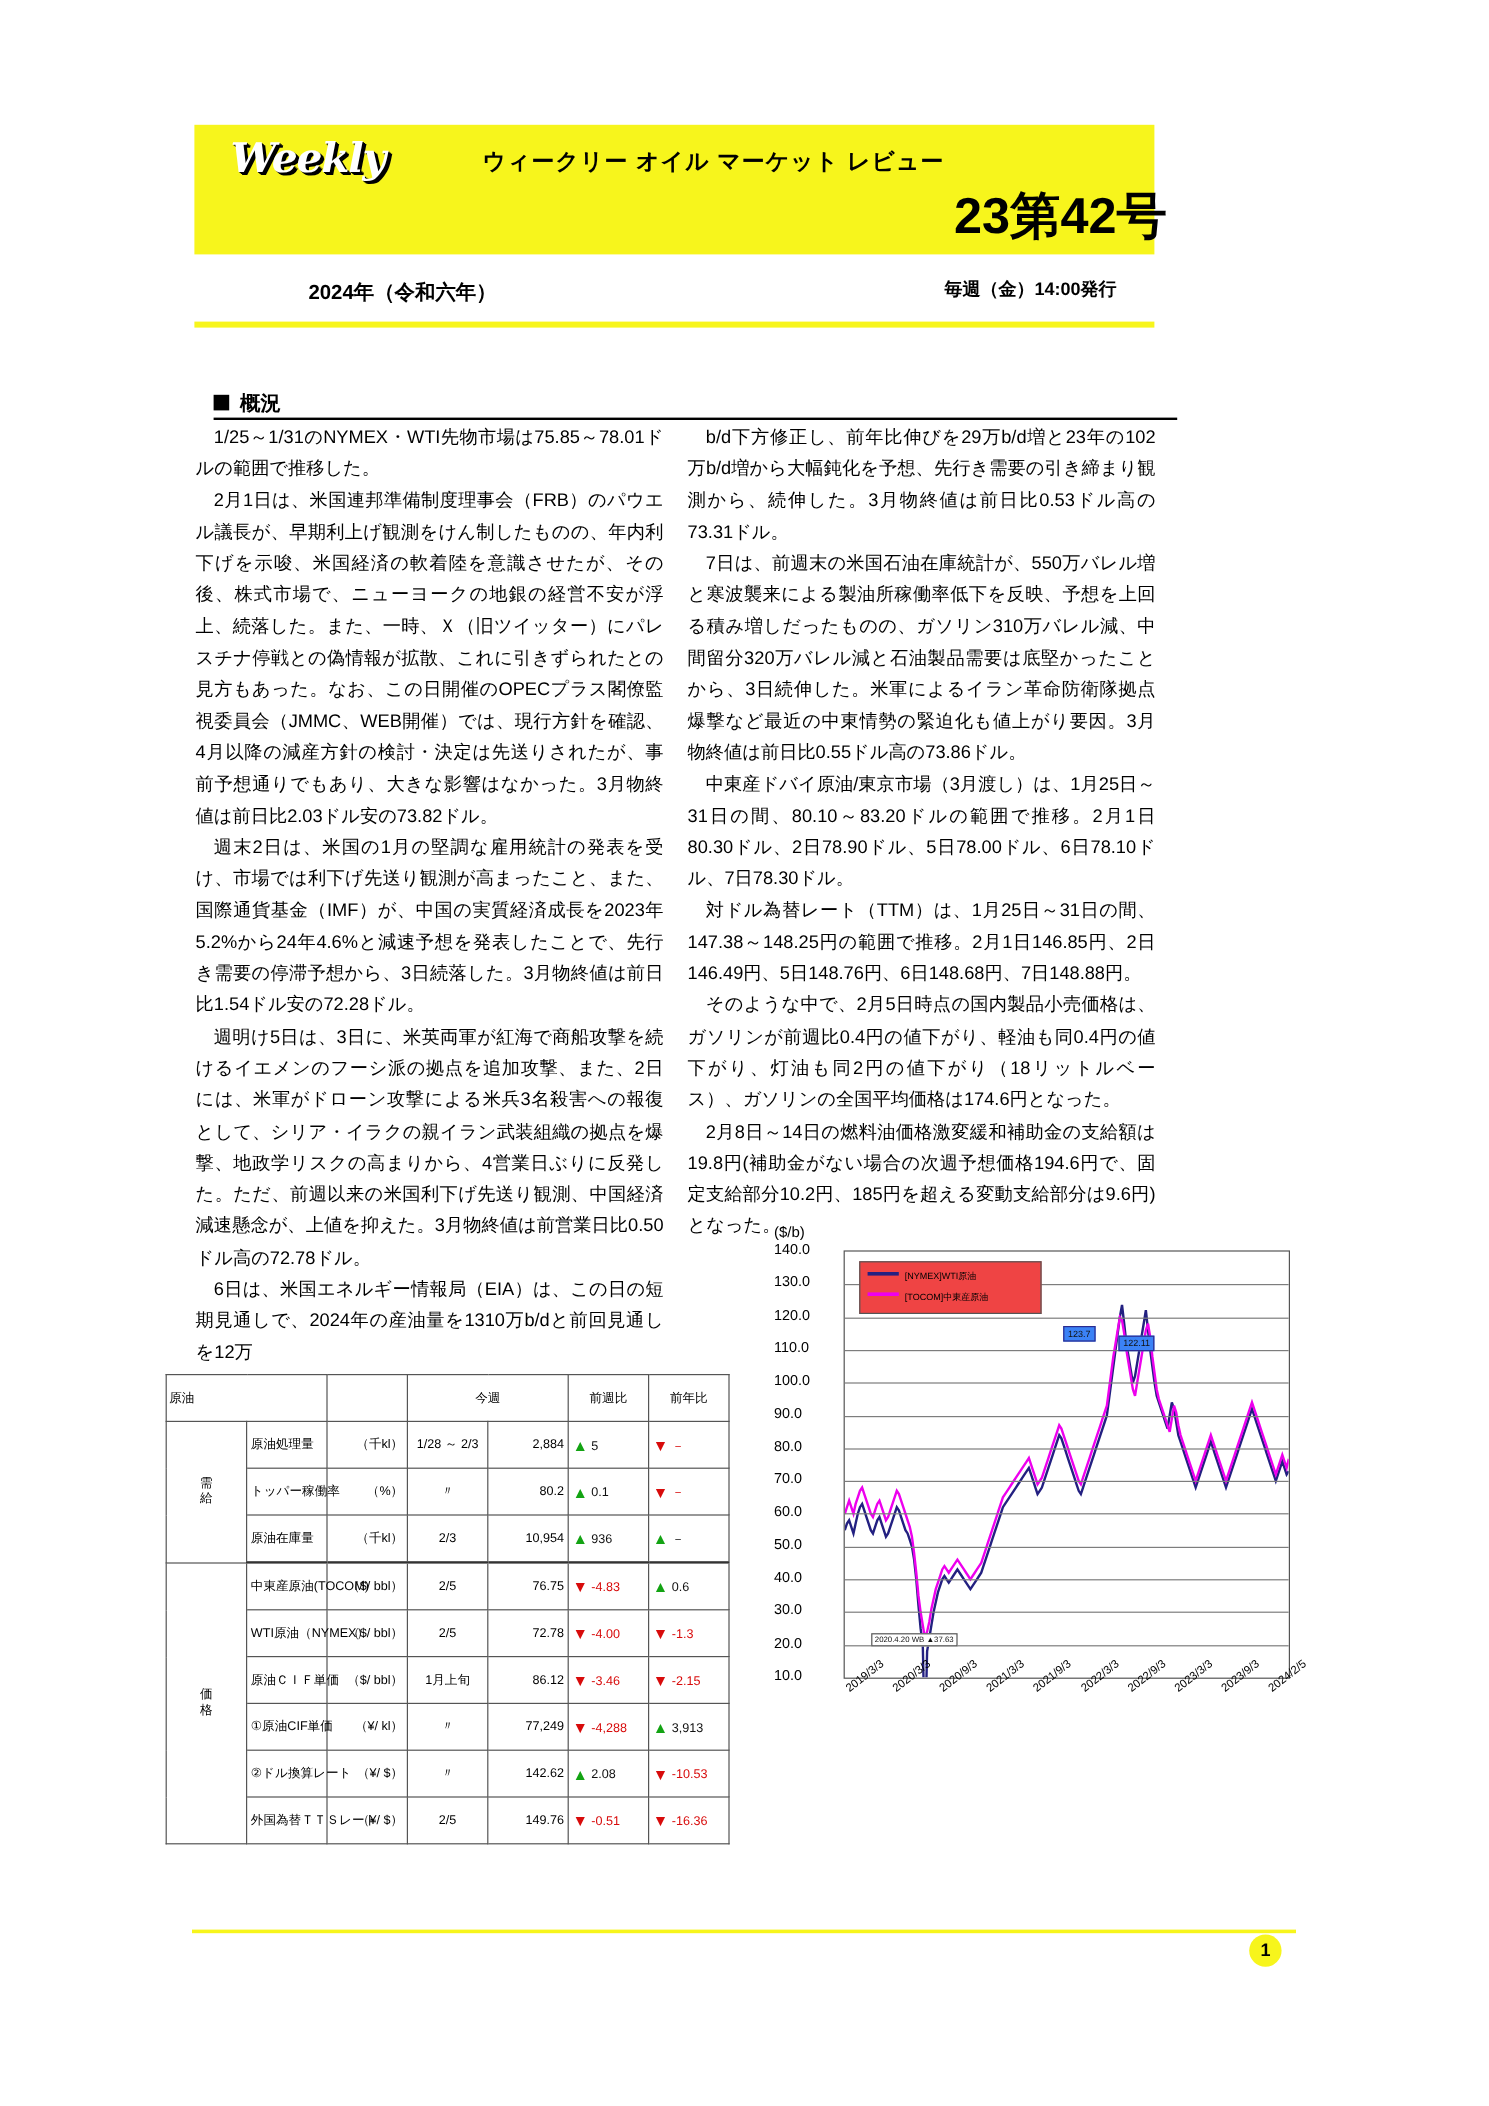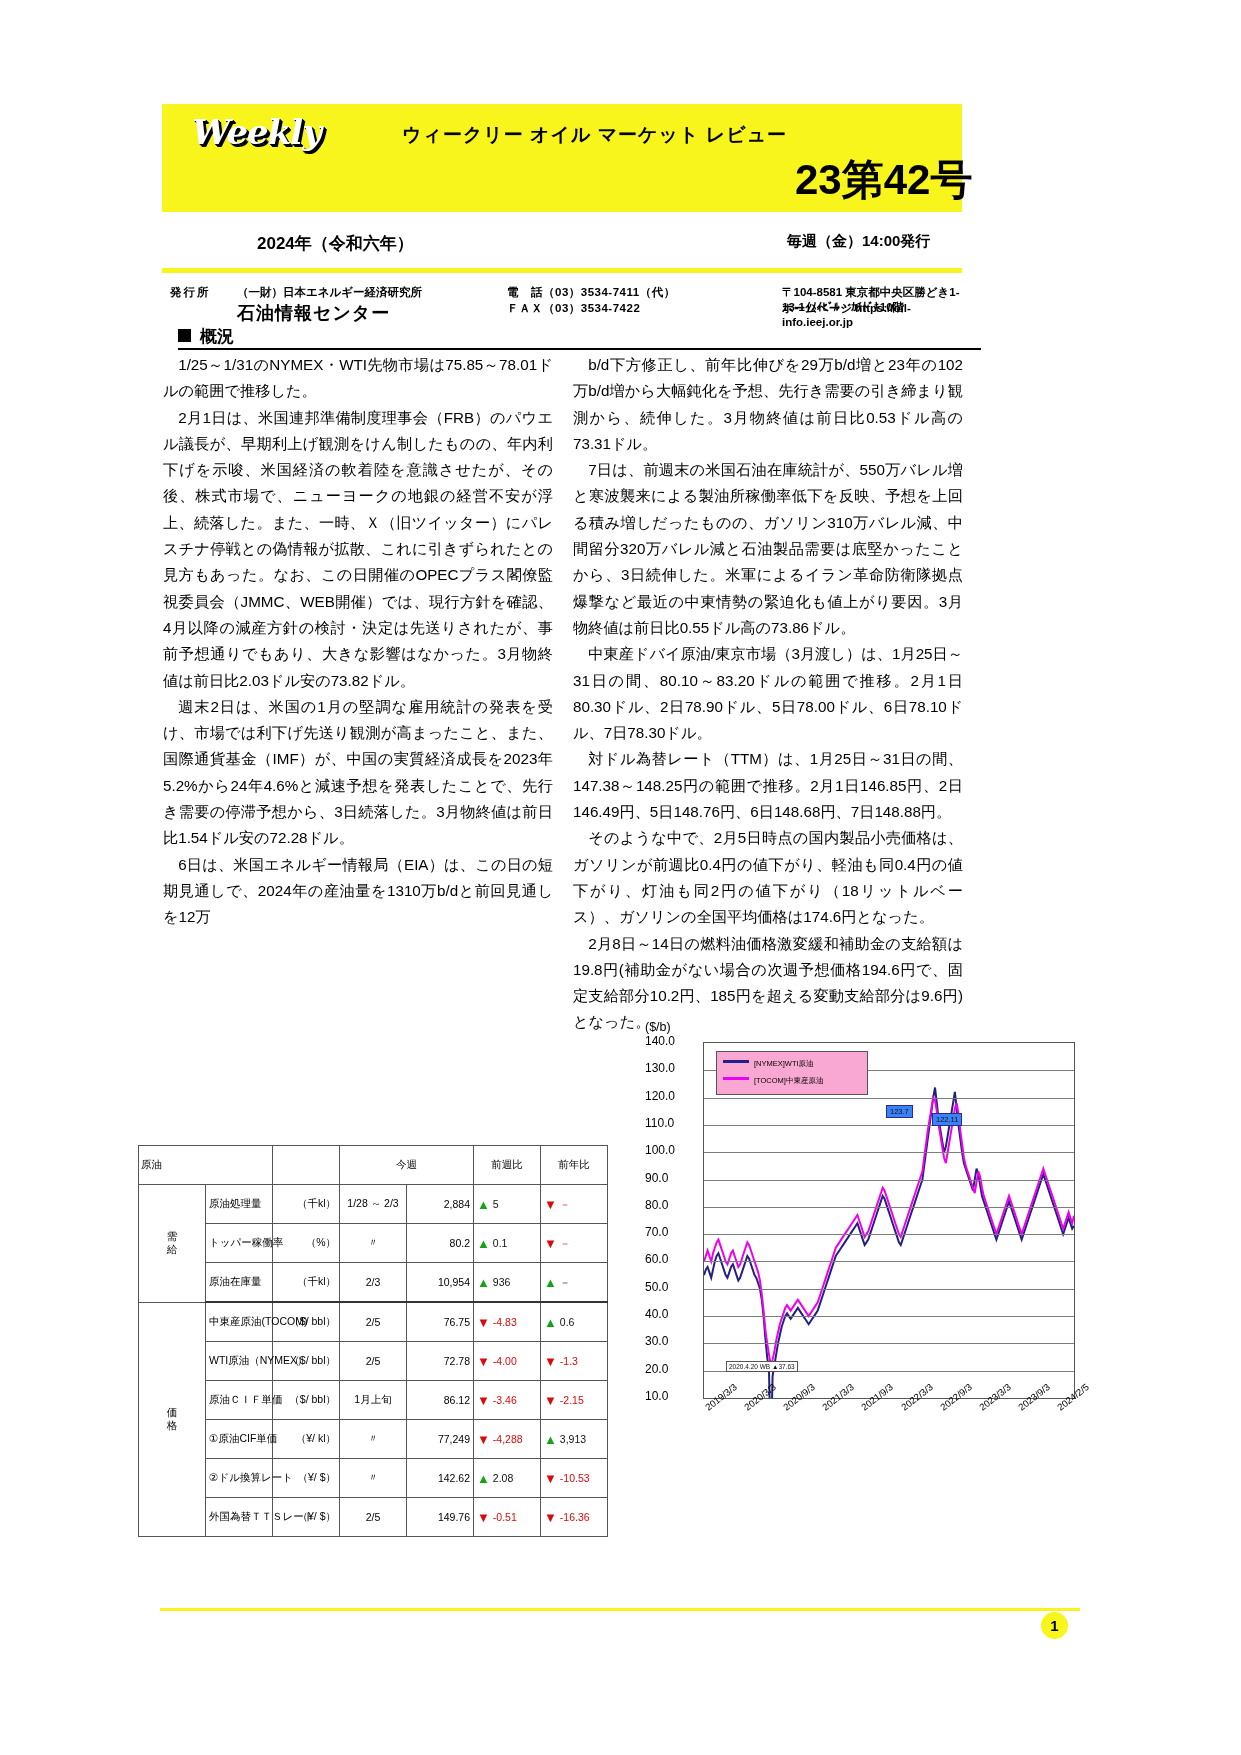--- a/index.html
+++ b/index.html
@@ -158,21 +158,21 @@
   }
   .ylab{
     position:absolute;right:0;width:50px;
     font-size:12px;color:#000;
   }
   .gridline{
     position:absolute;left:0;width:370px;height:1px;background:#7d7d7d;
   }
   .legendbox{
     position:absolute;left:12px;top:8px;width:150px;height:42px;
-    background:#f9a8d4;border:1px solid #555;
+    background:#ef4444;border:1px solid #555;
     font-size:7.5px;color:#000;
   }
   .legrow{position:absolute;left:6px;height:14px;line-height:14px;white-space:nowrap;}
   .legline{display:inline-block;width:26px;height:3px;vertical-align:3px;margin-right:5px;}
   .callout{
     position:absolute;border:1px solid #2b2b8f;background:#3b82f6;
     font-size:7.5px;padding:1px 3px;color:#111;white-space:nowrap;
   }
   .xlabels{
     position:absolute;left:50px;top:382px;width:400px;height:36px;
@@ -208,40 +208,32 @@
     <div class="logo-kana">ウィークリー オイル マーケット レビュー</div>
     <div class="logo-issue">23第42号</div>
   </div>
 
   <div class="dateline">
     <div class="date-year">2024年（令和六年）</div>
     <div class="date-pub">毎週（金）14:00発行</div>
   </div>
   <div class="rule-yellow"></div>
 
-  <div class="pubblock">
-    <span class="pub-label">発行所</span>
-    <span class="pub-org">（一財）日本エネルギー経済研究所</span>
-    <span class="pub-center">石油情報センター</span>
-    <span class="pub-tel">電　話（03）3534-7411（代）</span>
-    <span class="pub-fax">ＦＡＸ（03）3534-7422</span>
-    <span class="pub-addr">〒104-8581 東京都中央区勝どき1-13-1ｲﾒｲﾋﾞﾙ・ｶﾁﾄﾞｷ10階</span>
-    <span class="pub-hp">ホームページ https://oil-info.ieej.or.jp</span>
-  </div>
 
   <div class="sect">
     <div class="sect-sq"></div>
     <div class="sect-title">概況</div>
     <div class="sect-rule"></div>
   </div>
 
   <div class="col col-left" id="col-left">
       <p>1/25～1/31のNYMEX・WTI先物市場は75.85～78.01ドルの範囲で推移した。</p>
       <p>2月1日は、米国連邦準備制度理事会（FRB）のパウエル議長が、早期利上げ観測をけん制したものの、年内利下げを示唆、米国経済の軟着陸を意識させたが、その後、株式市場で、ニューヨークの地銀の経営不安が浮上、続落した。また、一時、Ｘ（旧ツイッター）にパレスチナ停戦との偽情報が拡散、これに引きずられたとの見方もあった。なお、この日開催のOPECプラス閣僚監視委員会（JMMC、WEB開催）では、現行方針を確認、4月以降の減産方針の検討・決定は先送りされたが、事前予想通りでもあり、大きな影響はなかった。3月物終値は前日比2.03ドル安の73.82ドル。</p>
       <p>週末2日は、米国の1月の堅調な雇用統計の発表を受け、市場では利下げ先送り観測が高まったこと、また、国際通貨基金（IMF）が、中国の実質経済成長を2023年5.2%から24年4.6%と減速予想を発表したことで、先行き需要の停滞予想から、3日続落した。3月物終値は前日比1.54ドル安の72.28ドル。</p>
+      <p>週明け5日は、3日に、米英両軍が紅海で商船攻撃を続けるイエメンのフーシ派の拠点を追加攻撃、また、2日には、米軍がドローン攻撃による米兵3名殺害への報復として、シリア・イラクの親イラン武装組織の拠点を爆撃、地政学リスクの高まりから、4営業日ぶりに反発した。ただ、前週以来の米国利下げ先送り観測、中国経済減速懸念が、上値を抑えた。3月物終値は前営業日比0.50ドル高の72.78ドル。</p>
       <p>6日は、米国エネルギー情報局（EIA）は、この日の短期見通しで、2024年の産油量を1310万b/dと前回見通しを12万</p>
     </div>
   <div class="col col-right" id="col-right">
       <p>b/d下方修正し、前年比伸びを29万b/d増と23年の102万b/d増から大幅鈍化を予想、先行き需要の引き締まり観測から、続伸した。3月物終値は前日比0.53ドル高の73.31ドル。</p>
       <p>7日は、前週末の米国石油在庫統計が、550万バレル増と寒波襲来による製油所稼働率低下を反映、予想を上回る積み増しだったものの、ガソリン310万バレル減、中間留分320万バレル減と石油製品需要は底堅かったことから、3日続伸した。米軍によるイラン革命防衛隊拠点爆撃など最近の中東情勢の緊迫化も値上がり要因。3月物終値は前日比0.55ドル高の73.86ドル。</p>
       <p>中東産ドバイ原油/東京市場（3月渡し）は、1月25日～31日の間、80.10～83.20ドルの範囲で推移。2月1日80.30ドル、2日78.90ドル、5日78.00ドル、6日78.10ドル、7日78.30ドル。</p>
       <p>対ドル為替レート（TTM）は、1月25日～31日の間、147.38～148.25円の範囲で推移。2月1日146.85円、2日146.49円、5日148.76円、6日148.68円、7日148.88円。</p>
       <p>そのような中で、2月5日時点の国内製品小売価格は、ガソリンが前週比0.4円の値下がり、軽油も同0.4円の値下がり、灯油も同2円の値下がり（18リットルベース）、ガソリンの全国平均価格は174.6円となった。</p>
       <p>2月8日～14日の燃料油価格激変緩和補助金の支給額は19.8円(補助金がない場合の次週予想価格194.6円で、固定支給部分10.2円、185円を超える変動支給部分は9.6円)となった。</p>
     </div>

